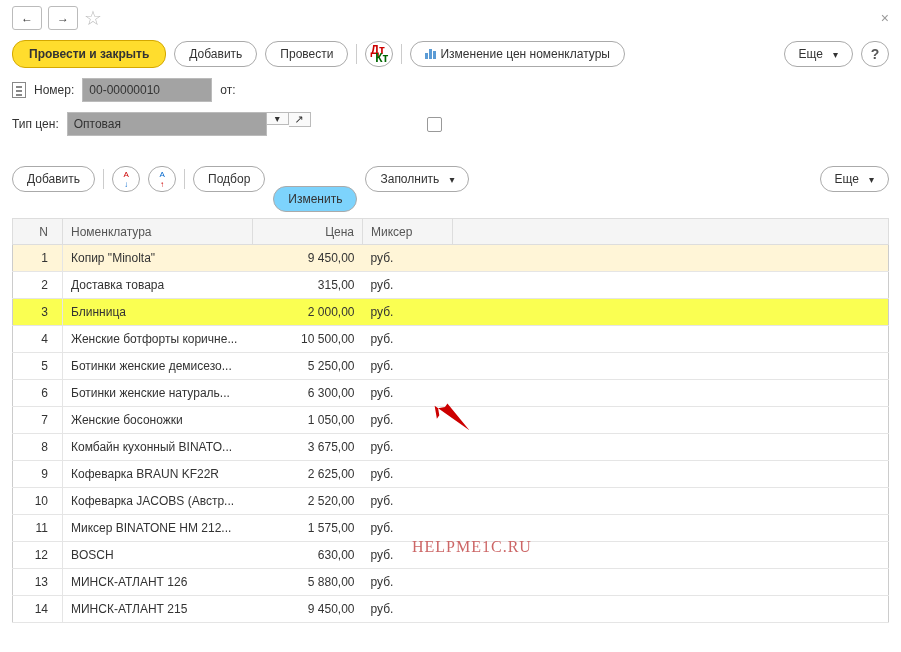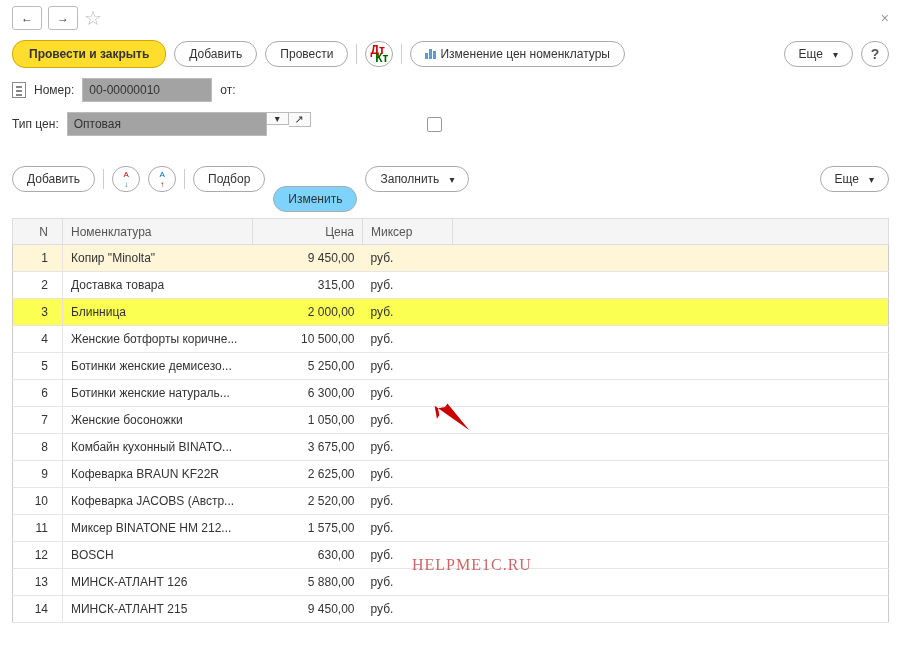--- a/index.html
+++ b/index.html
@@ -60,21 +60,21 @@
   table.grid { width: 100%; border-collapse: collapse; border:1px solid #ccc; }
   .grid th { background:#f5f5f5; border:1px solid #ddd; padding:5px 8px; text-align:left; font-weight:normal; color:#555; height:26px;}
   .grid td { border-bottom:1px solid #e5e5e5; padding:5px 8px; height:27px; }
   .grid .c-n { width:50px; text-align:right; padding-right:14px; }
   .grid .c-name { width:190px; overflow:hidden; text-overflow:ellipsis; white-space:nowrap; }
   .grid .c-price { width:110px; text-align:right; }
   .grid .c-cur { width: 90px; }
   .grid tr.row-sel td { background:#fff5d7; }
   .grid tr.row-hi td { background:#faff52; }
   .grid tbody tr td:first-child { border-right:1px solid #e5e5e5; }
-  .watermark { position:absolute; left:400px; top:338px; color:#c66; font-size:16px; letter-spacing:1px; font-family:Georgia,serif; pointer-events:none;}
+  .watermark { position:absolute; left:400px; top:320px; color:#c66; font-size:16px; letter-spacing:1px; font-family:Georgia,serif; pointer-events:none;}
   .arrow {
     position:absolute; left:420px; top:180px; pointer-events:none;
   }
   .arrow svg path { fill:#c00; }
   .sort-icon { display:inline-flex; flex-direction:column; align-items:center; gap:1px; }
   .sort-icon .a { font-size:8px; color:#c00; }
   .sort-icon .z { font-size:8px; color:#06c; }
   .toolbar-table { margin-top: 4px; margin-bottom: 6px; }
   .cal-icon {
     width:13px; height:13px; border:1px solid #888; background:#fff; position:relative;

